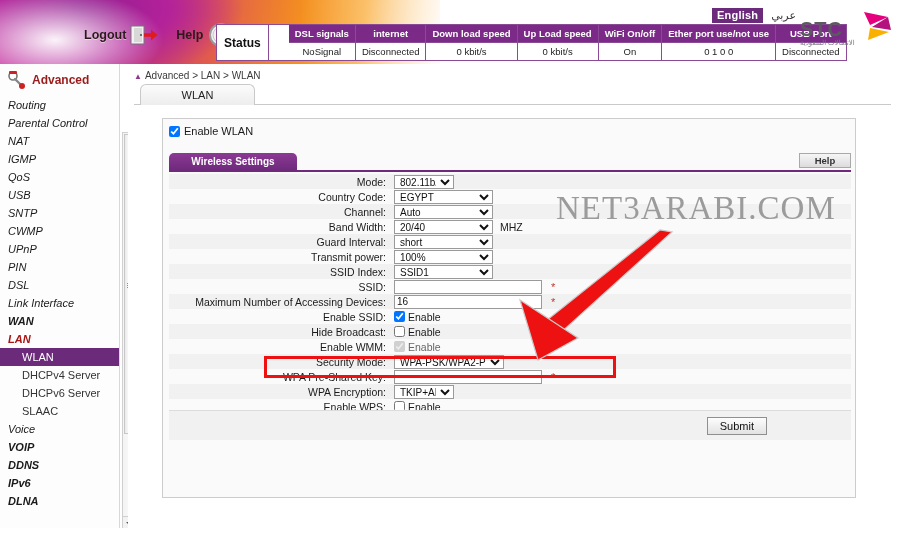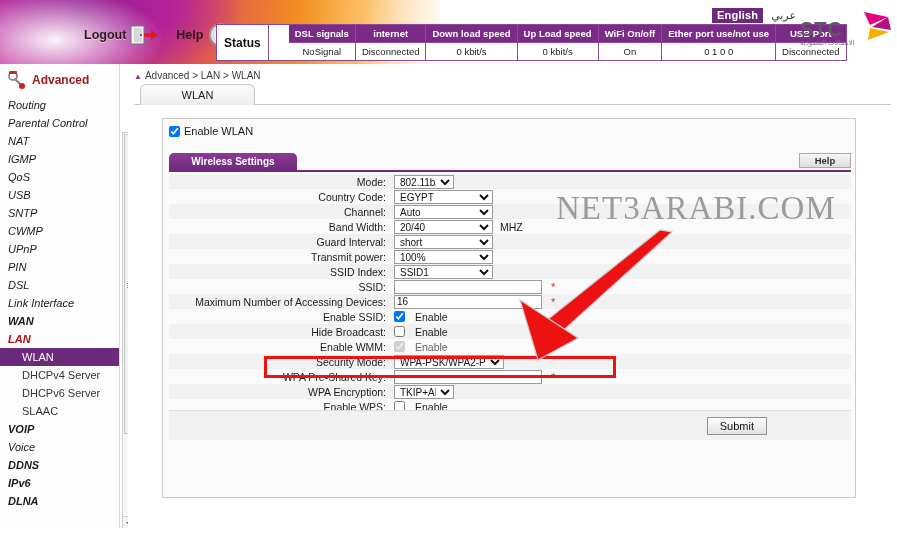--- a/index.html
+++ b/index.html
@@ -165,21 +165,21 @@
     height:14px; padding:0 1px; border:1px solid #9a9a9a; background:#fff;
   }
   select.ctl.w55 { width:55px; } select.ctl.w60{width:60px;}
   select.ctl.w95 { width:99px; } select.ctl.w110 { width:110px; }
   input.ctl {
     font-family:"Liberation Sans", sans-serif; font-size:10px; color:#111;
     height:14px; border:1px solid #9a9a9a; background:#fff; padding:0 2px;
   }
   input.txt-wide { width:148px; }
   input.pw { width:148px; letter-spacing:1.6px; font-size:10px; }
-  .cbx { display:flex; align-items:center; gap:10px; }
+  .cbx { display:flex; align-items:center; gap:3px; }
   .cbx span { font-size:10.5px; color:#1a1a1a; }
   .cbx.disabled span { color:#666; }
   input[type=checkbox]{ width:11px; height:11px; margin:0; }
   .unit { font-size:10.5px; color:#1a1a1a; margin-left:4px; }
   select:disabled, input:disabled { background:#f0f0f0; color:#777; }
 
   
   #submit-bar {
     position:absolute; left:6px; top:291px; width:682px; height:30px;
     background:#f1f1f1; border-top:1px solid #dcdcdc;
@@ -310,22 +310,22 @@
     <div class="side-item">UPnP</div>
     <div class="side-item">PIN</div>
     <div class="side-item">DSL</div>
     <div class="side-item">Link Interface</div>
     <div class="side-item bold">WAN</div>
     <div class="side-item active-red">LAN</div>
     <div class="side-sub selected">WLAN</div>
     <div class="side-sub">DHCPv4 Server</div>
     <div class="side-sub">DHCPv6 Server</div>
     <div class="side-sub">SLAAC</div>
+    <div class="side-item">Voice</div>
     <div class="side-item bold">VOIP</div>
-    <div class="side-item">Voice</div>
     <div class="side-item bold">DDNS</div>
     <div class="side-item bold">IPv6</div>
     <div class="side-item bold">DLNA</div>
 
     <div id="maint-head">
       
       
     </div>
   </div>
 

